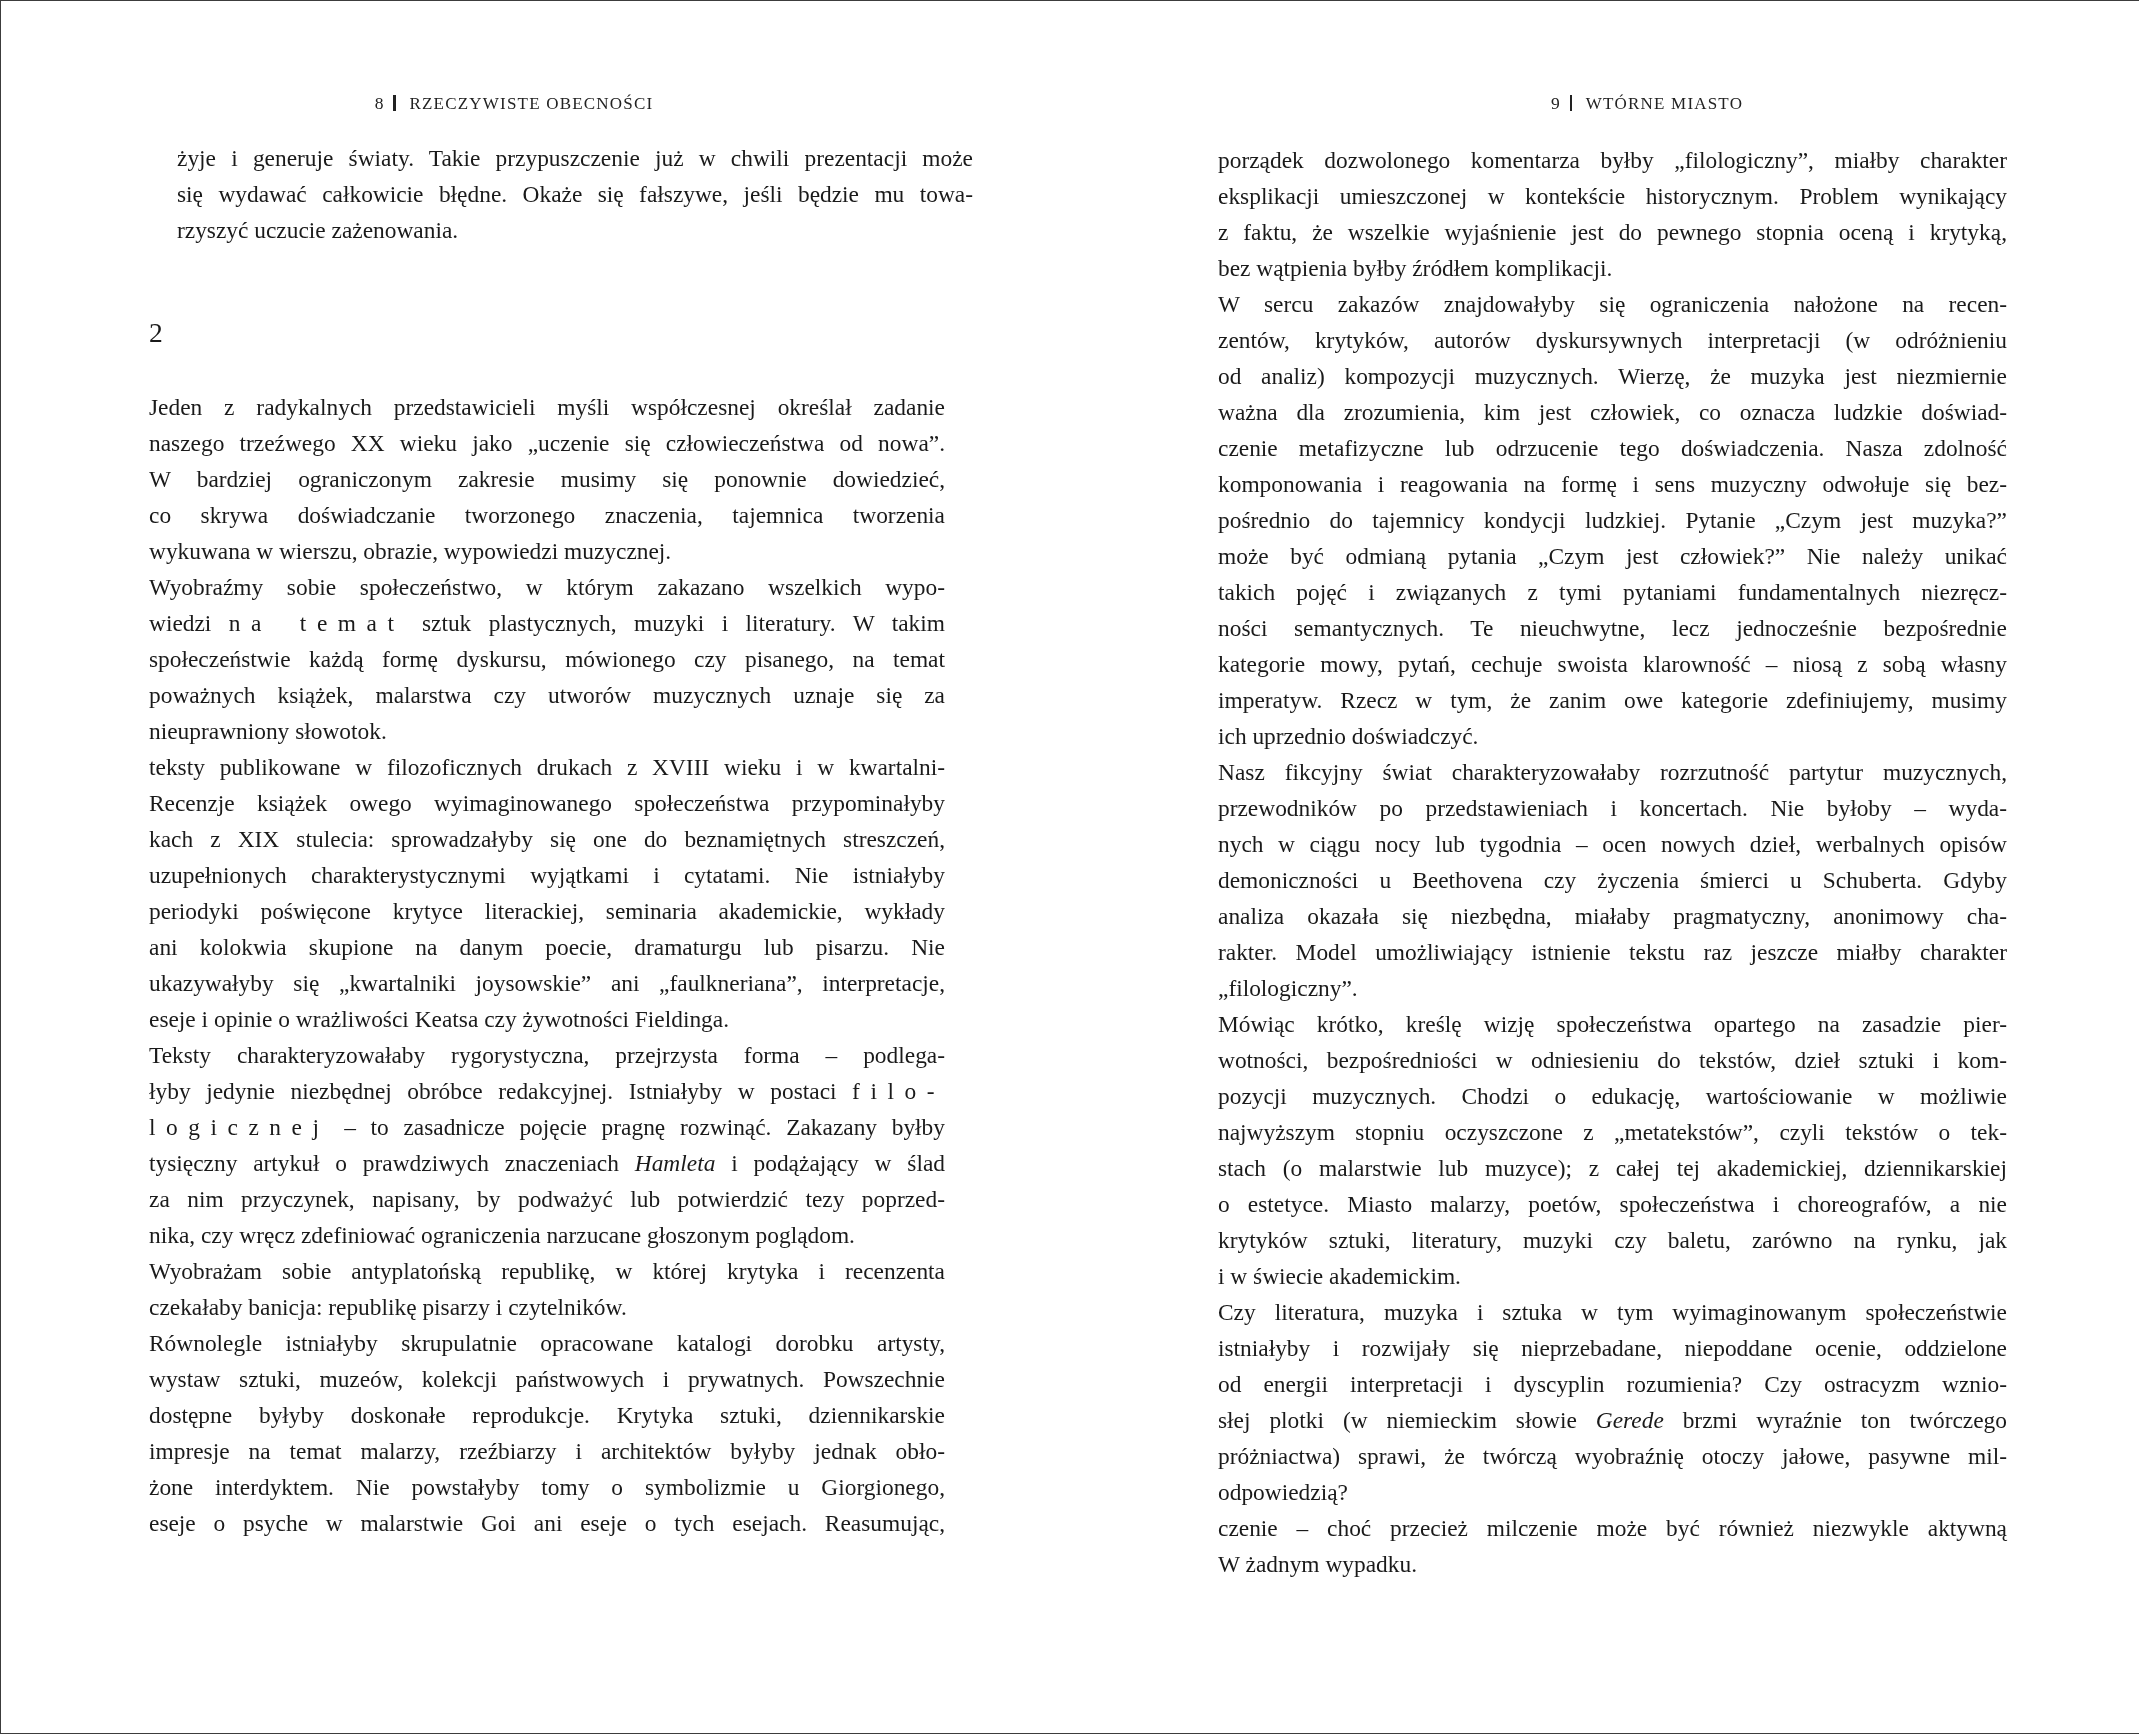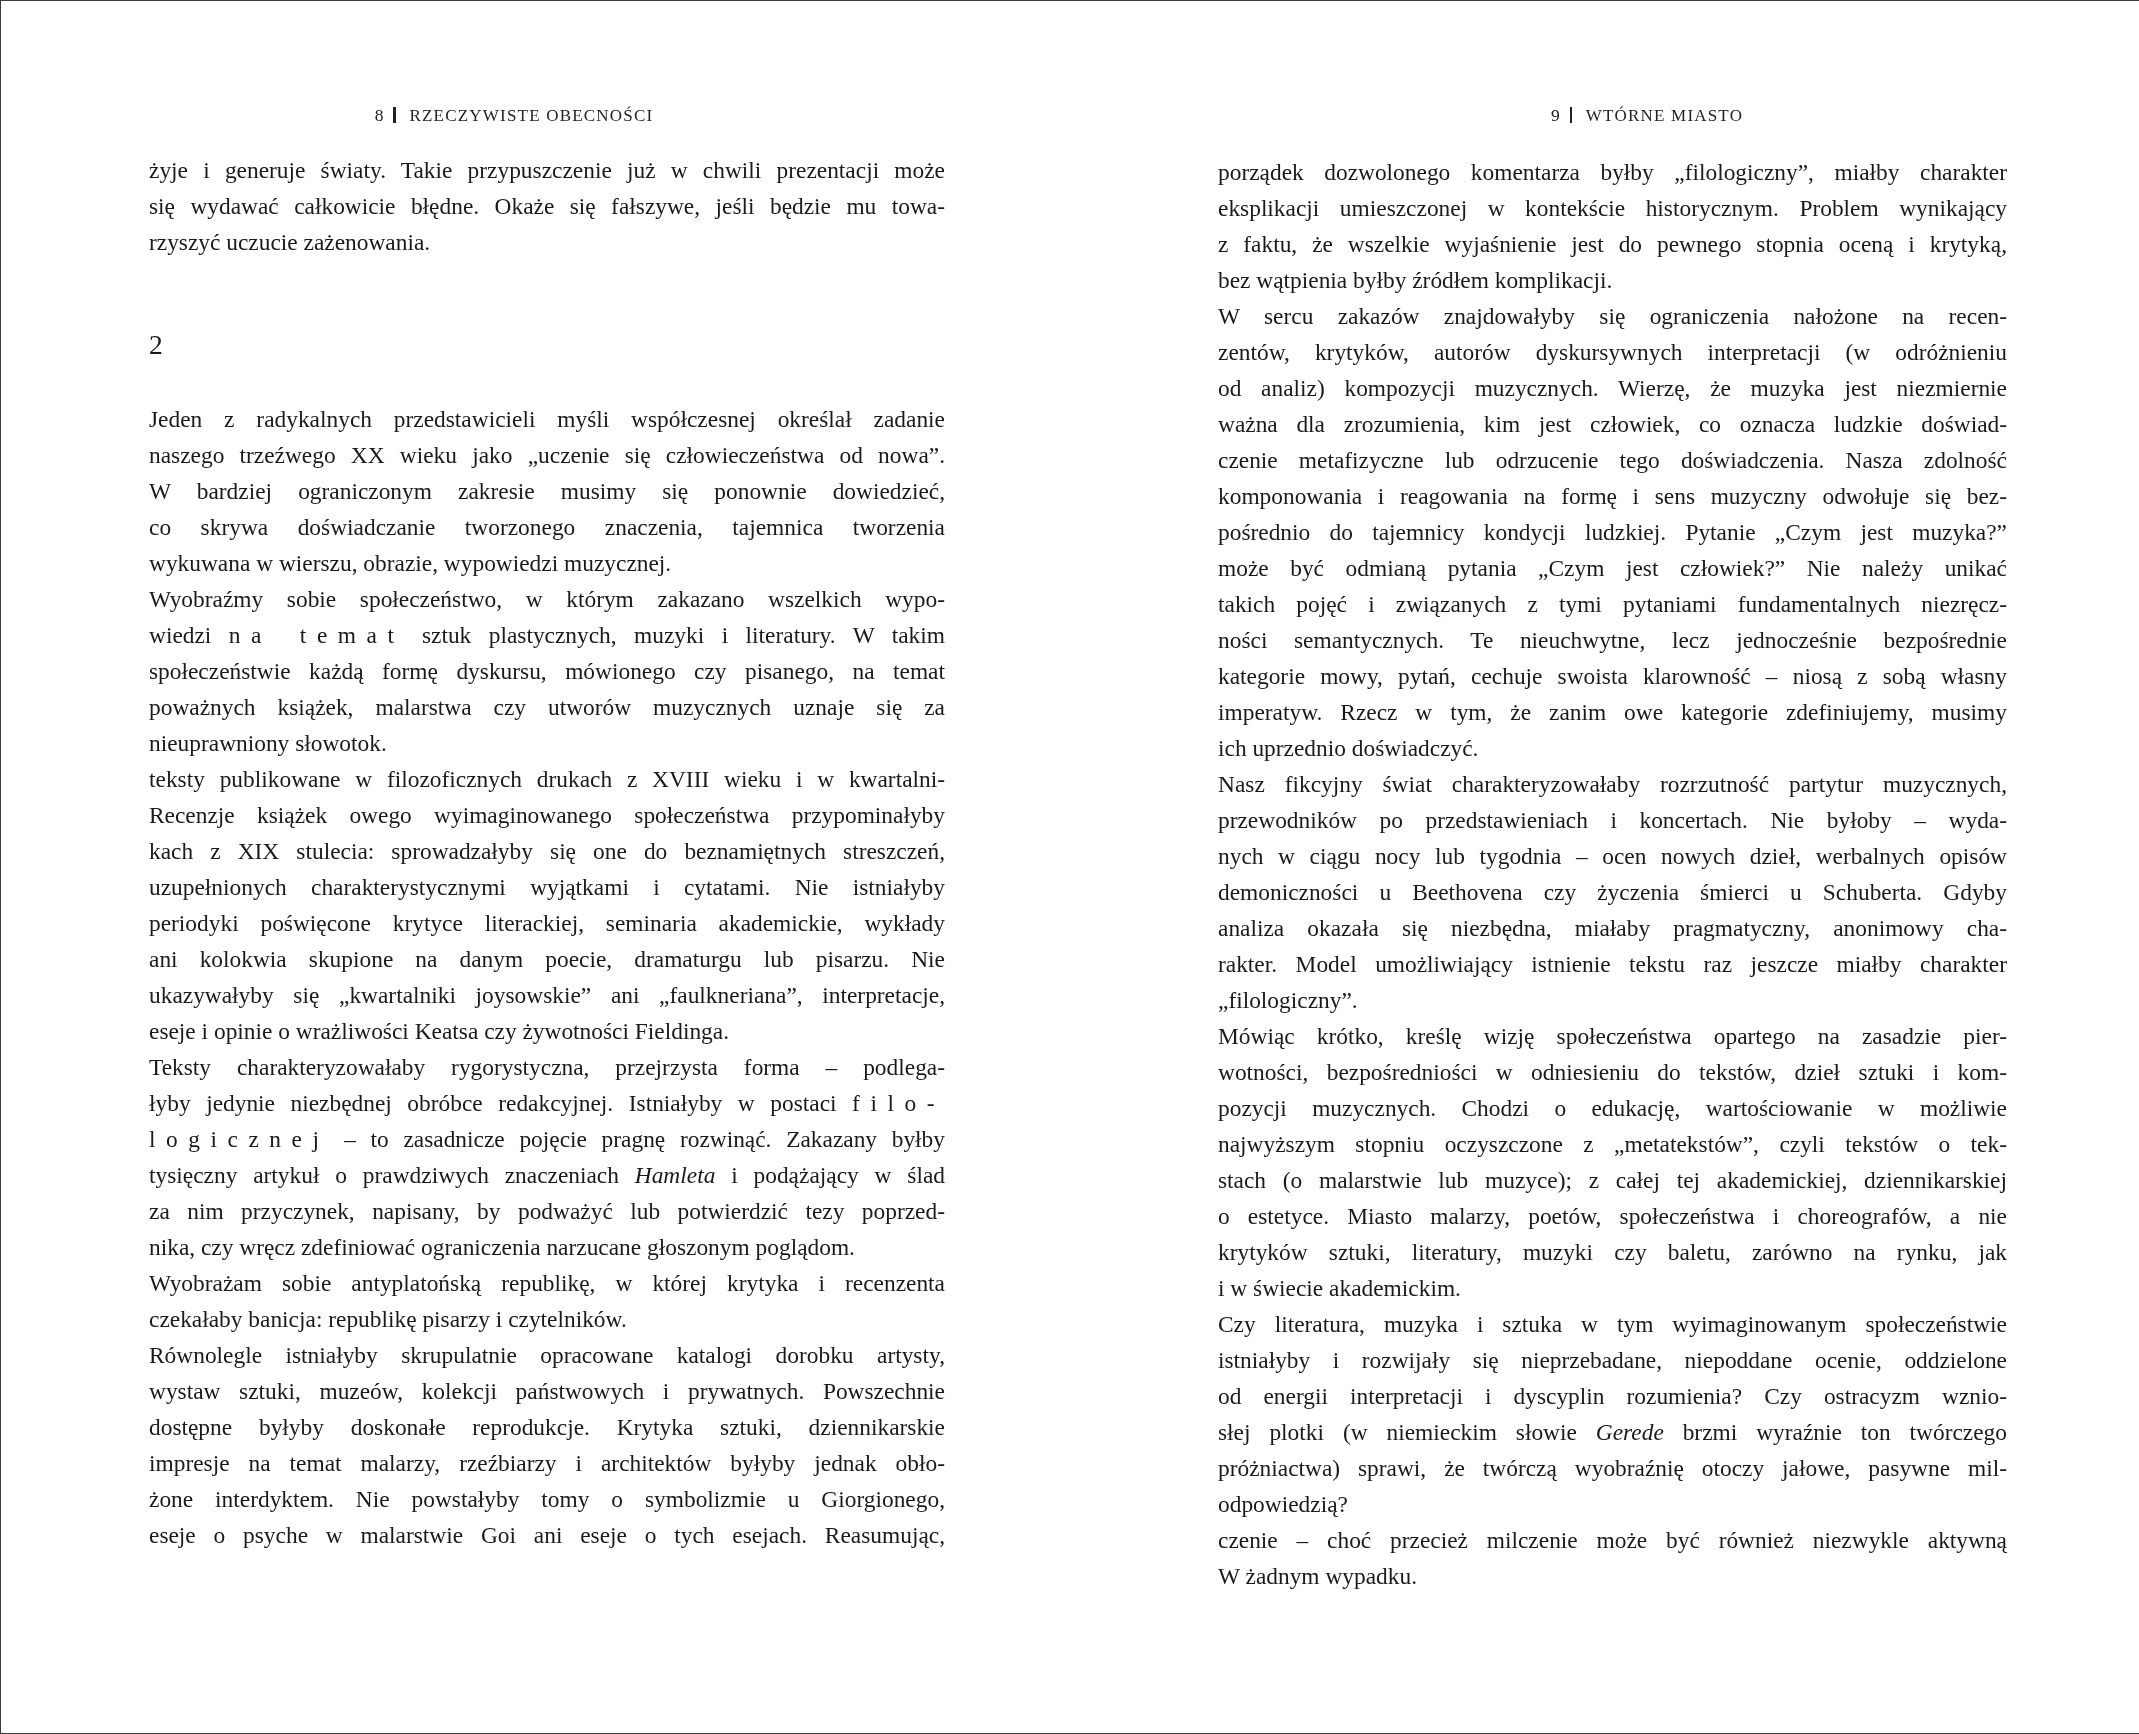--- a/index.html
+++ b/index.html
@@ -5,21 +5,21 @@
   html, body { margin: 0; padding: 0; background: #ffffff; }
   body {
     width: 2140px; height: 1734px; position: relative; overflow: hidden;
     font-family: "Liberation Serif", "DejaVu Serif", serif; color: #1a1a1a;
   }
   .frame {
     position: absolute; left: 0; top: 0; width: 2140px; height: 1734px;
     box-sizing: border-box; border: 1.2px solid #3c3c3c; border-right-width: 1.9px; border-bottom-width: 1.9px;
     background: #fff;
   }
-  .page { position: absolute; top: 12px; height: 1460px; }
+  .page { position: absolute; top: 0; height: 1460px; }
   .page.left { left: 0; width: 1070px; }
   .page.right { left: 1070px; width: 1070px; }
 
   .running-head {
     position: absolute; top: 92px; width: 100%; text-align: center;
     font-size: 17.5px; letter-spacing: 1.2px; color: #222;
   }
   .page.left .running-head { left: -22px; }
   .page.right .running-head { left: 41px; }
   .running-head .num { margin-right: 8.7px; }
@@ -29,21 +29,21 @@
   }
   .running-head .title { font-variant: small-caps; text-transform: uppercase; font-size: 17px; }
 
   .text-block {
     position: absolute; width: 796px;
     font-size: 23.4px; line-height: 36px; text-align: justify;
     font-stretch: condensed;
   }
   .page.left .text-block { left: 148px; }
   .page.right .text-block { left: 147px; width: 789px; }
-  .block-top { top: 139px; }
+  .block-top { top: 139px; margin-left: 28px; }
   .block-main { top: 388px; }
   .right-block { top: 141px; }
 
   .text-block p { margin: 0; text-indent: 0; }
   .line { display: block; text-align: justify; text-align-last: justify; white-space: nowrap; }
   .line.last { text-align-last: left; }
   .spaced { letter-spacing: 0.45em; }
   em { font-style: italic; }
 
   .section-number {

